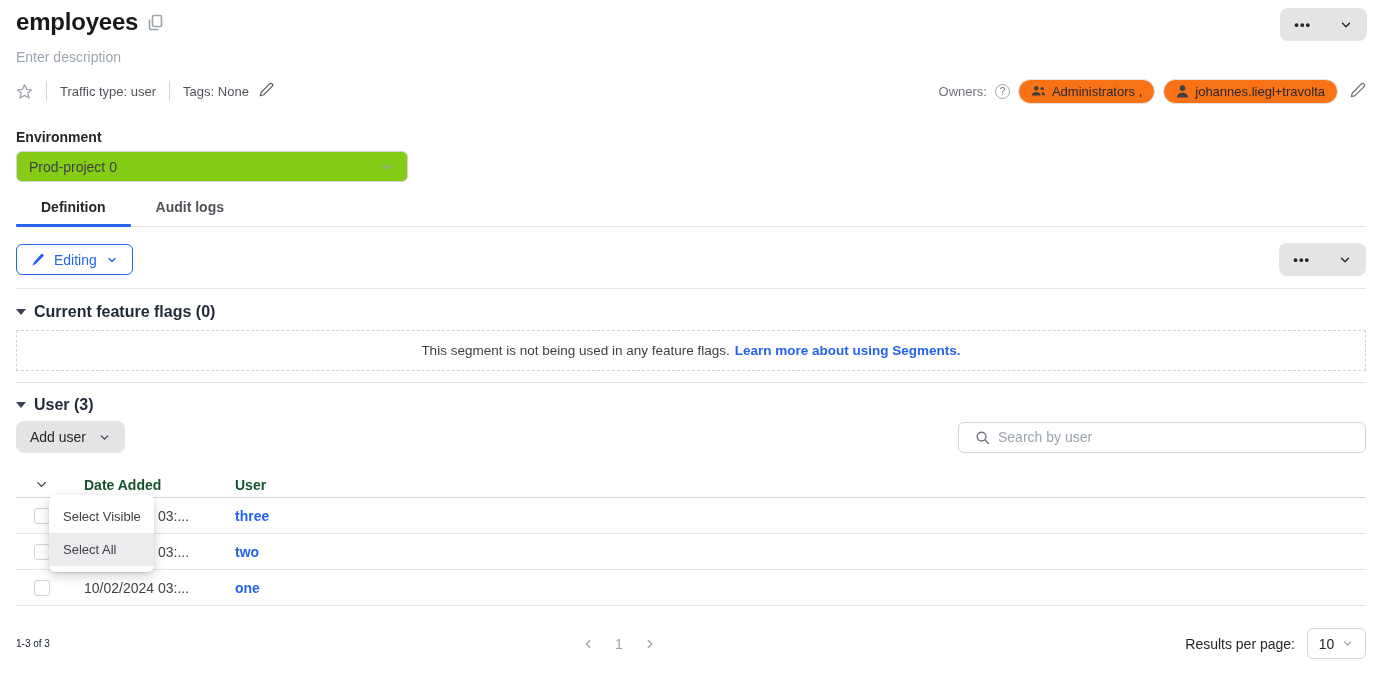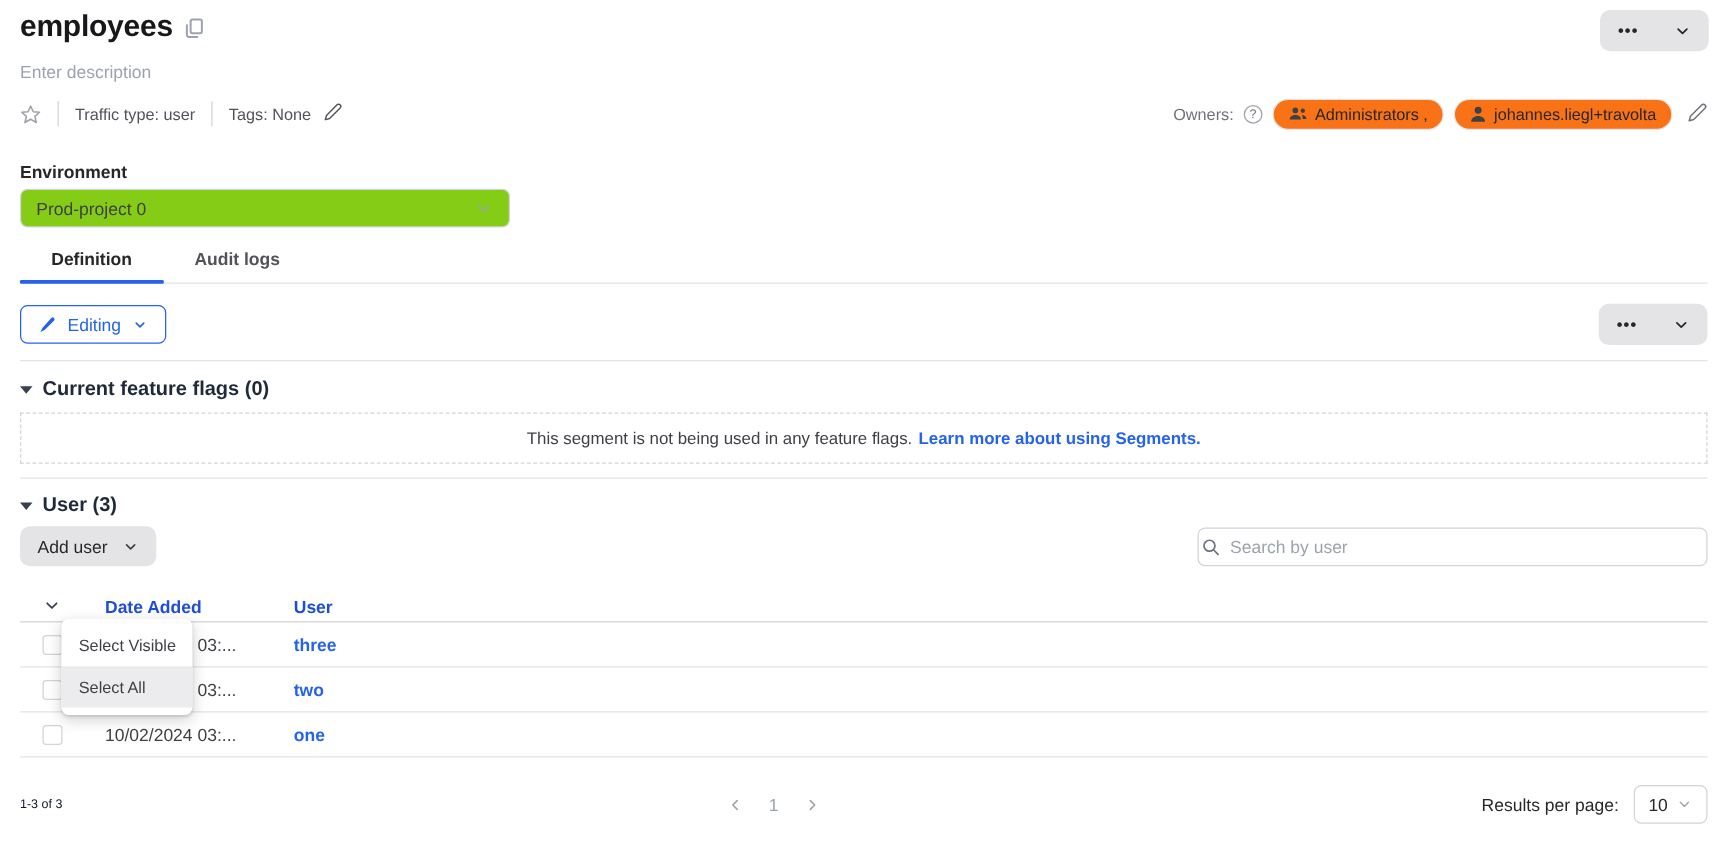--- a/index.html
+++ b/index.html
@@ -48,28 +48,28 @@
   
   .section-head { margin-top:14px; display:flex; align-items:center; gap:8px; font-size:16px; font-weight:600; color:#1f2937; cursor:pointer; }
   .tri { width:0; height:0; border-left:5px solid transparent; border-right:5px solid transparent; border-top:6px solid #374151; display:inline-block; }
   .empty-box { margin-top:9px; border:1px dashed #d4d4d8; height:41px; display:flex; align-items:center; justify-content:center; font-size:13.5px; color:#3f3f46; }
   .empty-box a { color:#2563eb; font-weight:700; text-decoration:none; margin-left:5px; cursor:pointer; }
 
   .user-head { margin-top:13px; }
   .controls-row { margin-top:7px; display:flex; align-items:center; justify-content:space-between; }
   .add-user-btn { display:inline-flex; align-items:center; gap:12px; height:32px; padding:0 14px; background:#e4e4e6; border:none; border-radius:8px; font-size:14px; color:#27272a; cursor:pointer; }
   .add-user-btn .chev { color:#3f3f46; }
-  .search-box { width:408px; height:31px; border:1px solid #d4d4d8; border-radius:6px; display:flex; align-items:center; padding:0 2px; gap:8px; }
+  .search-box { width:408px; height:31px; border:1px solid #d4d4d8; border-radius:6px; display:flex; align-items:center; padding:0 16px; gap:8px; }
   .search-box input { border:none; outline:none; flex:1; font-size:14px; color:#3f3f46; font-family:"Liberation Sans", sans-serif; }
   .search-box input::placeholder { color:#9ca3af; }
   .search-icon { color:#6b7280; display:inline-flex; }
 
   
   .table-wrap { position:relative; margin-top:19px; }
-  .t-head { display:flex; align-items:center; height:26px; border-bottom:1px solid #d4d4d8; font-size:14px; font-weight:700; color:#1d4ed8; }
+  .t-head { display:flex; align-items:center; height:26px; border-bottom:1px solid #d4d4d8; font-size:14px; font-weight:700; color:#14532d; }
   .t-row { display:flex; align-items:center; height:36px; border-bottom:1px solid #e4e4e7; font-size:14px; color:#3f3f46; }
   .col-sel { width:68px; padding-left:18px; display:flex; align-items:center; }
   .col-date { width:151px; }
   .col-user { flex:1; }
   .user-link { color:#2563eb; font-weight:700; text-decoration:none; cursor:pointer; }
   .checkbox { width:16px; height:16px; border:1px solid #d4d4d8; border-radius:3px; background:#fff; cursor:pointer; }
   .sel-chev { color:#374151; display:inline-flex; cursor:pointer; }
 
   .select-menu { position:absolute; left:33px; top:23px; width:105px; background:#fff; border-radius:6px; box-shadow:0 1px 2px rgba(0,0,0,.12), 0 4px 12px rgba(0,0,0,.18); padding:5px 0 6px; z-index:5; }
   .menu-item { height:33px; display:flex; align-items:center; padding-left:14px; font-size:13px; color:#3f3f46; cursor:pointer; }

